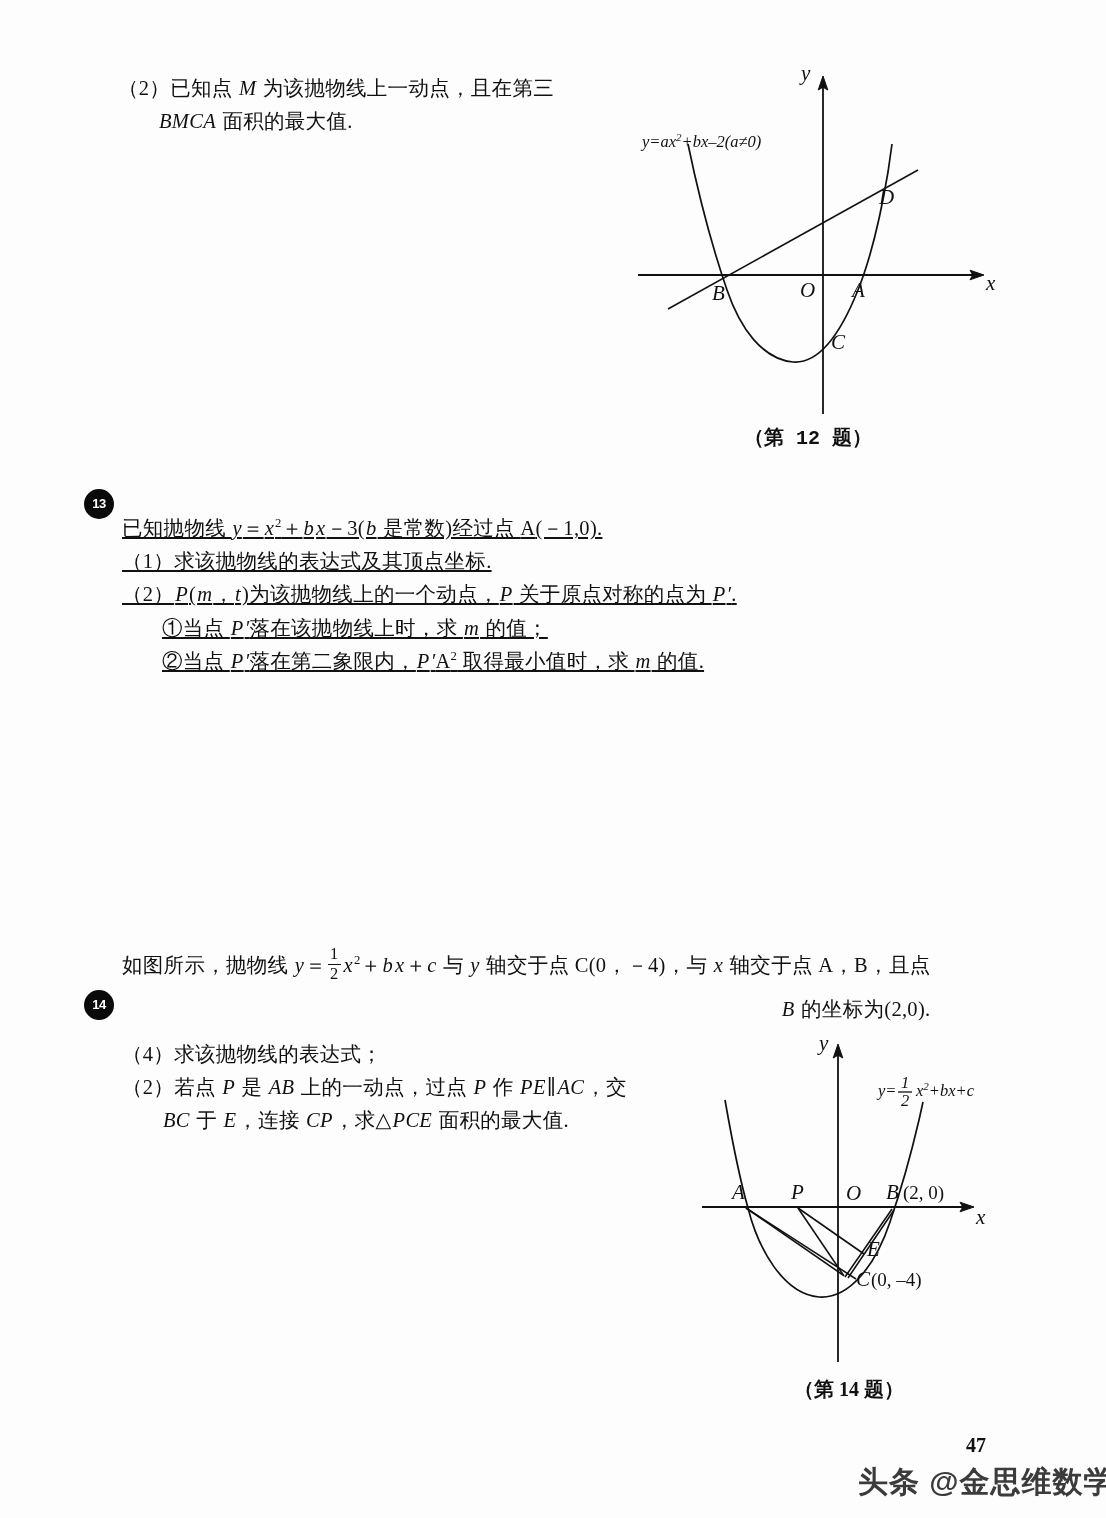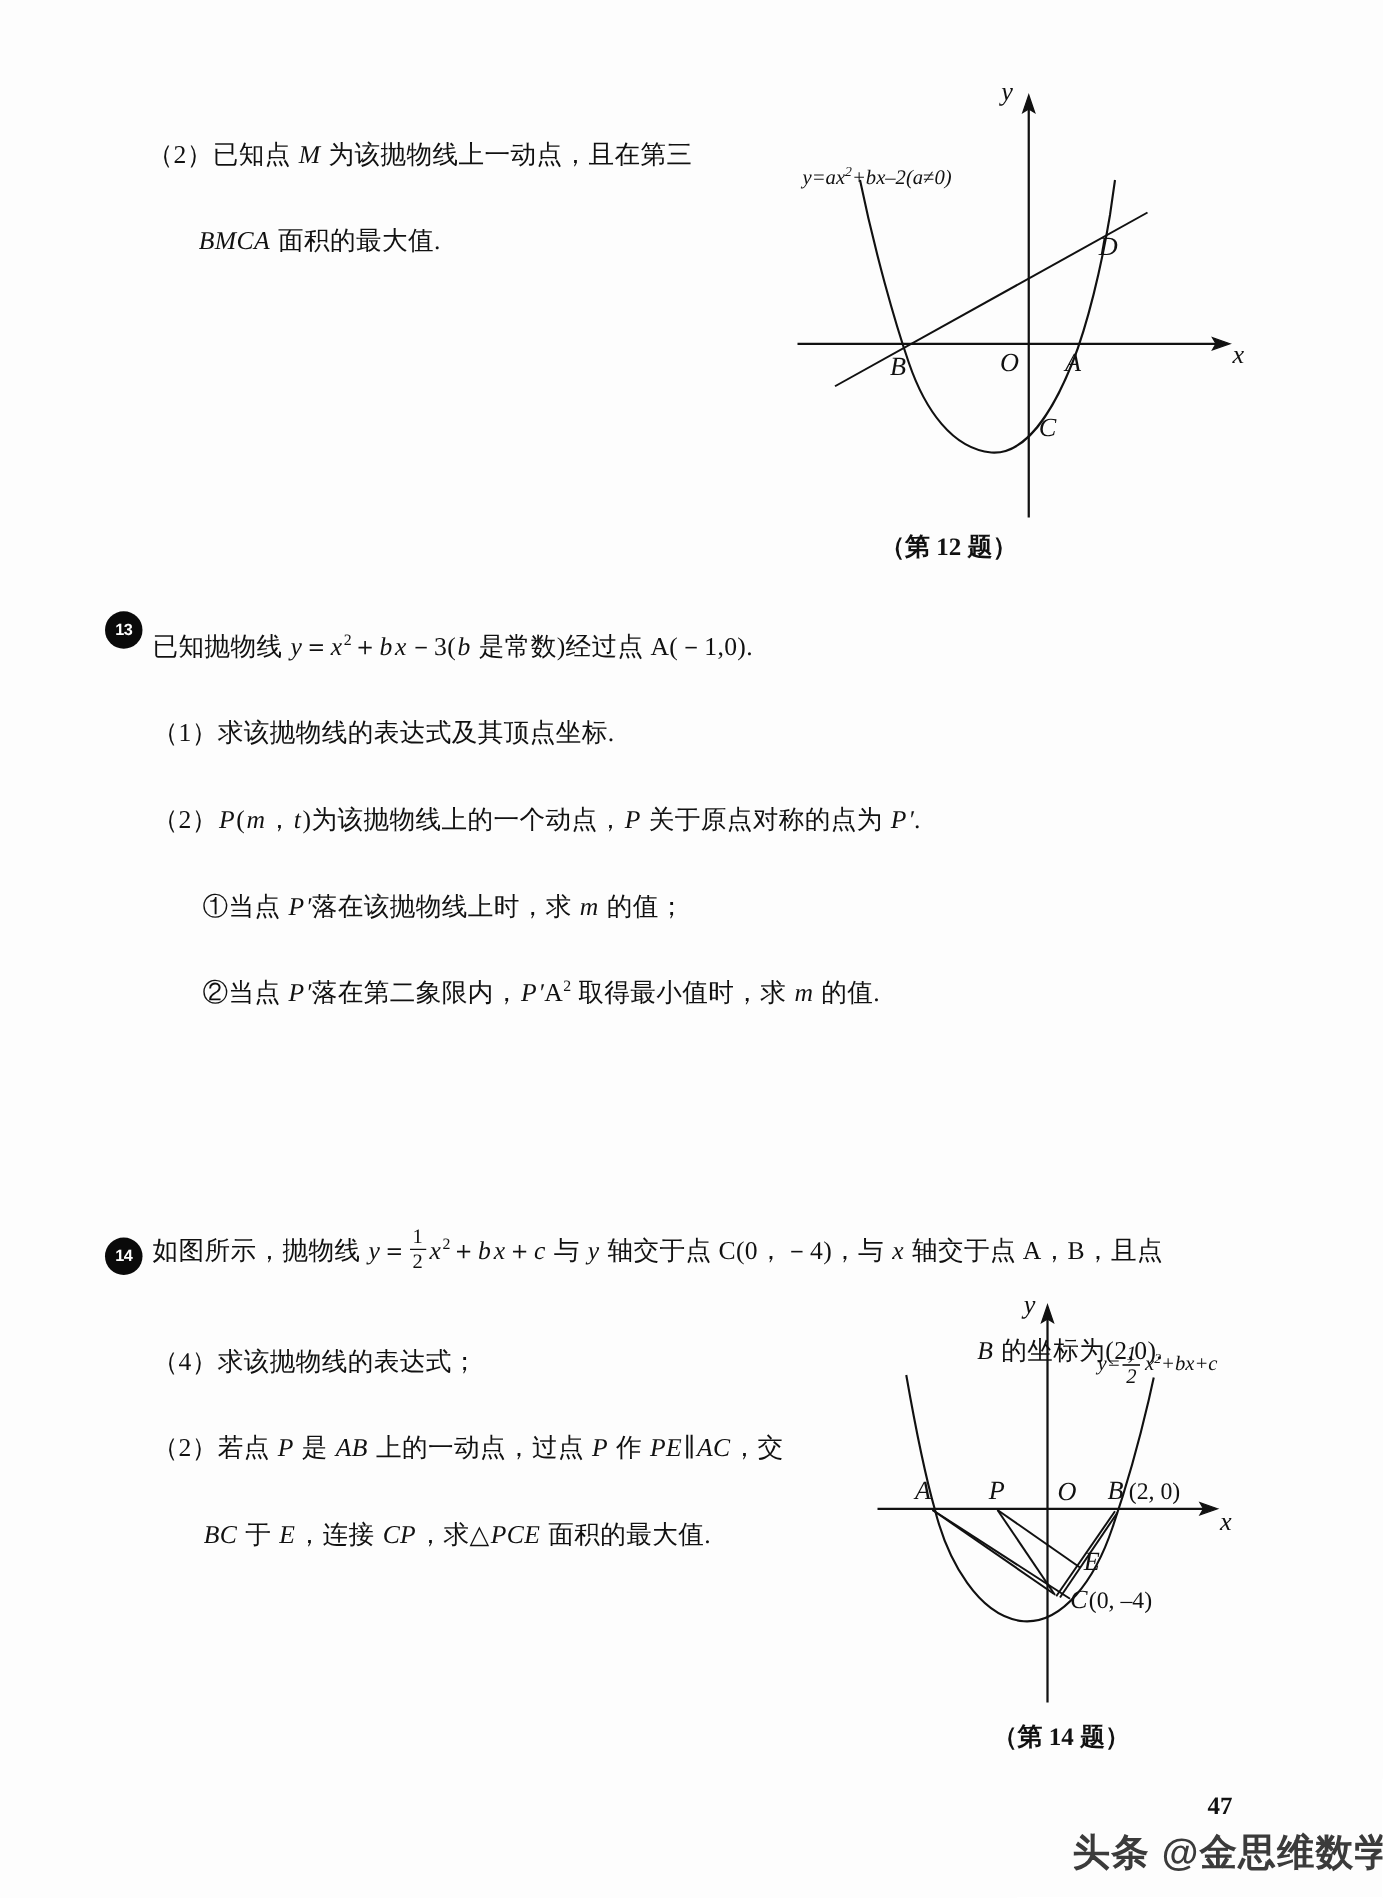--- a/index.html
+++ b/index.html
@@ -28,21 +28,20 @@
   }
   .ln {
     display: block;
     white-space: nowrap;
     line-height: 1.62;
     font-size: 20.5px;
     letter-spacing: .3px;
   }
   .cn {
     font-family: "Liberation Serif", "DejaVu Serif", serif;
-    margin-top: 36px;
   }
   .mi {
     font-family: "Liberation Serif", "DejaVu Serif", serif;
     font-style: italic;
     padding: 0 1px;
   }
   .mn {
     font-family: "Liberation Serif", "DejaVu Serif", serif;
     font-style: normal;
   }
@@ -203,24 +202,24 @@
       <text class="lbl" x="82" y="238">B</text>
       <text class="lbl" x="222" y="235">A</text>
       <text class="lbl" x="201" y="287">C</text>
       <text class="lbl" x="249" y="142">D</text>
 
       <text class="eq" x="12" y="85">
         y=ax<tspan baseline-shift="super" font-size="11">2</tspan>+bx–2(a<tspan font-style="normal">≠</tspan>0)
       </text>
     </svg>
   </div>
-  <div class="figcap" style="left:704px; top:424px;">（第 12 题）</div>
+  <div class="figcap" style="left:744px; top:424px;font-family:Liberation Mono, monospace;">（第 12 题）</div>
 
   <div class="badge" style="left:84px; top:489px;">13</div>
-  <div class="block" style="left:122px; top:466px;">
+  <div class="block" style="left:122px; top:512px;text-decoration:underline;">
     <span class="ln cn">已知抛物线 <i class="mi">y</i>＝<i class="mi">x</i><span class="supn">2</span>＋<i class="mi">b</i><i class="mi">x</i>－3(<i class="mi">b</i> 是常数)经过点 <i class="mn">A</i>(－1,0).</span>
     <span class="ln cn">（1）求该抛物线的表达式及其顶点坐标.</span>
     <span class="ln cn">（2）<i class="mi">P</i>(<i class="mi">m</i>，<i class="mi">t</i>)为该抛物线上的一个动点，<i class="mi">P</i> 关于原点对称的点为 <i class="mi">P</i><span class="prime">′</span>.</span>
     <span class="ln cn hang">①当点 <i class="mi">P</i><span class="prime">′</span>落在该抛物线上时，求 <i class="mi">m</i> 的值；</span>
     <span class="ln cn hang">②当点 <i class="mi">P</i><span class="prime">′</span>落在第二象限内，<i class="mi">P</i><span class="prime">′</span><i class="mn">A</i><span class="supn">2</span> 取得最小值时，求 <i class="mi">m</i> 的值.</span>
   </div>
 
   <div class="badge" style="left:84px; top:946px;margin-top:44px;">14</div>
   <div class="block" style="left:122px; top:944px;">
     <span class="ln cn" style="line-height:2.05;">如图所示，抛物线 <i class="mi">y</i>＝<span class="frac"><span class="num mn">1</span><span class="den mn">2</span></span><i class="mi">x</i><span class="supn">2</span>＋<i class="mi">b</i><i class="mi">x</i>＋<i class="mi">c</i> 与 <i class="mi">y</i> 轴交于点 <i class="mn">C</i>(0，－4)，与 <i class="mi">x</i> 轴交于点 <i class="mn">A</i>，<i class="mn">B</i>，且点</span>

